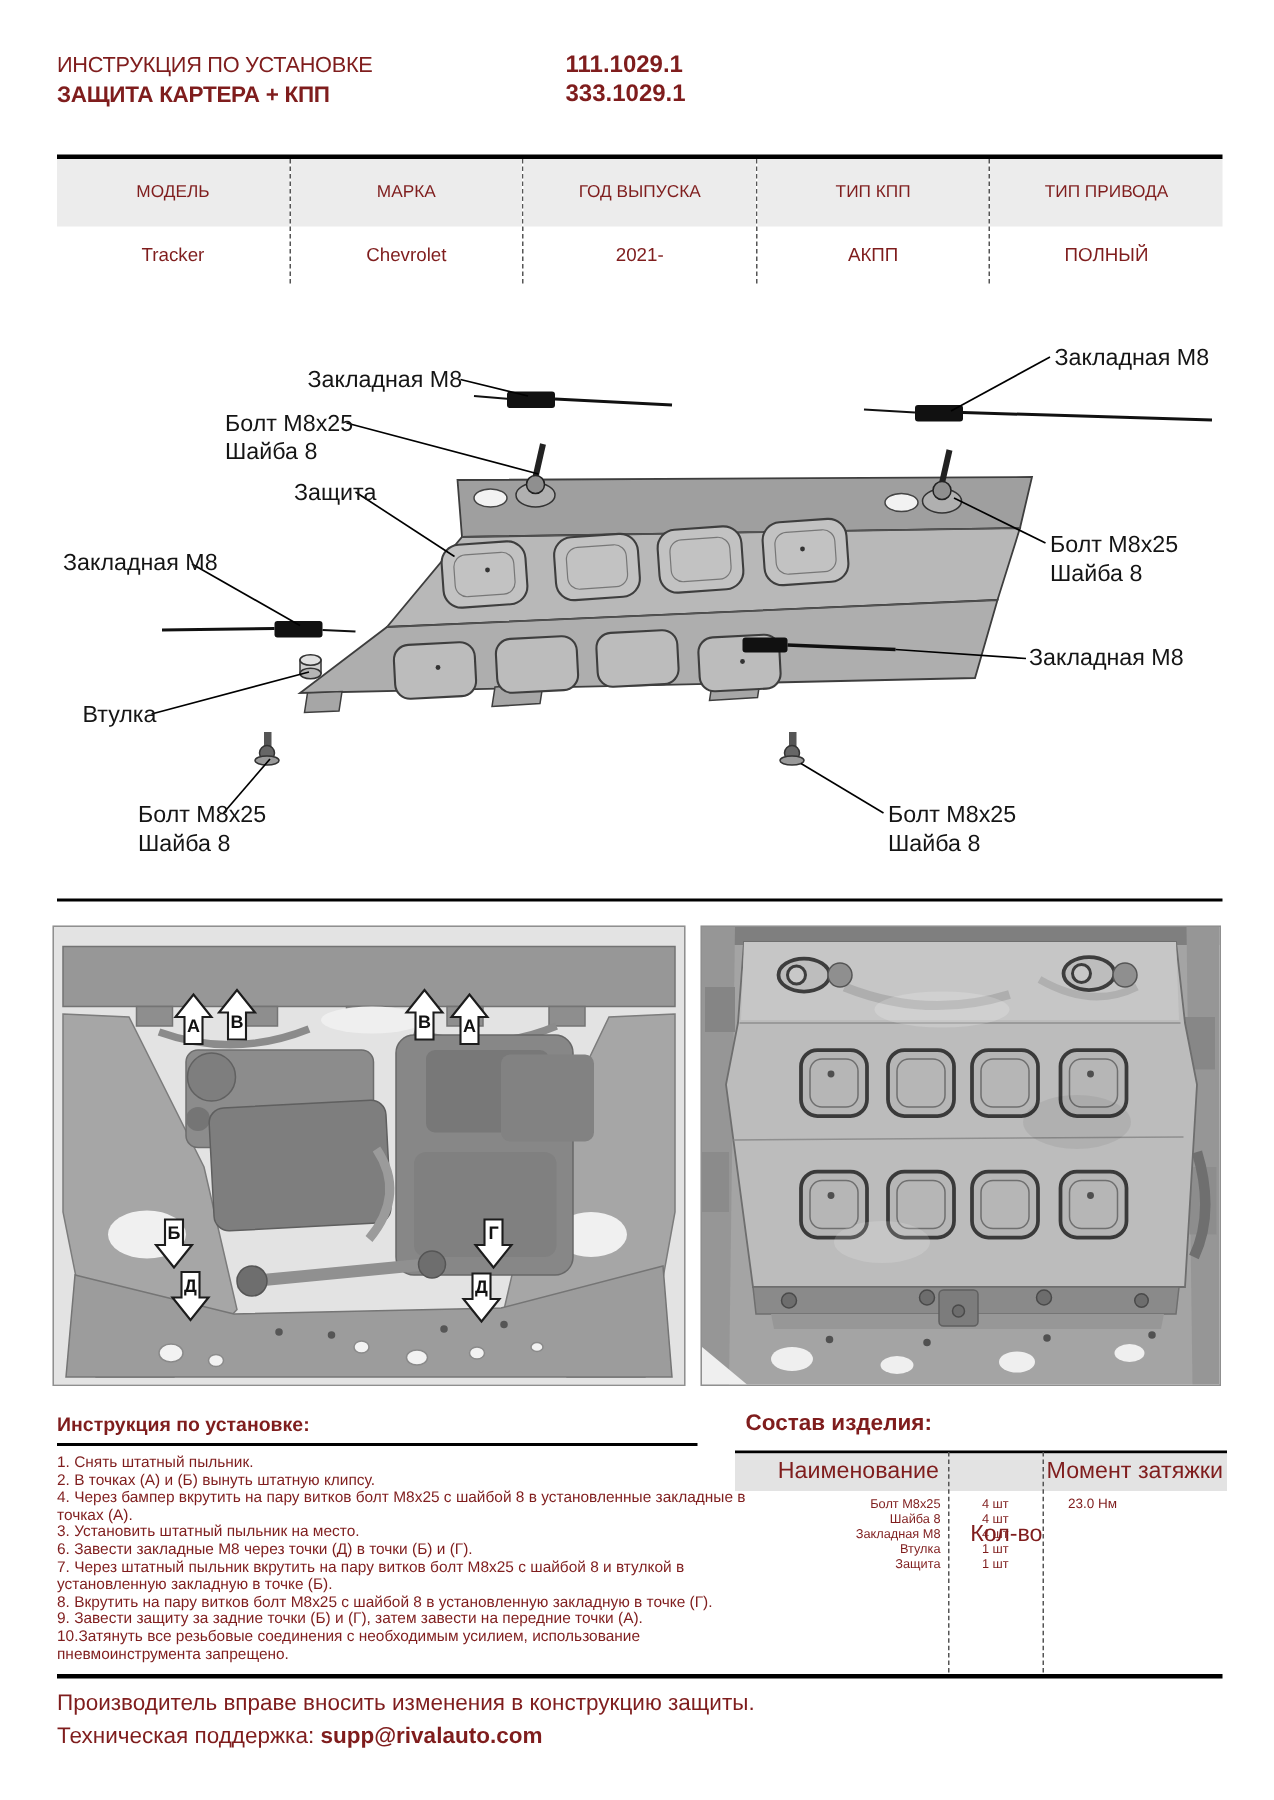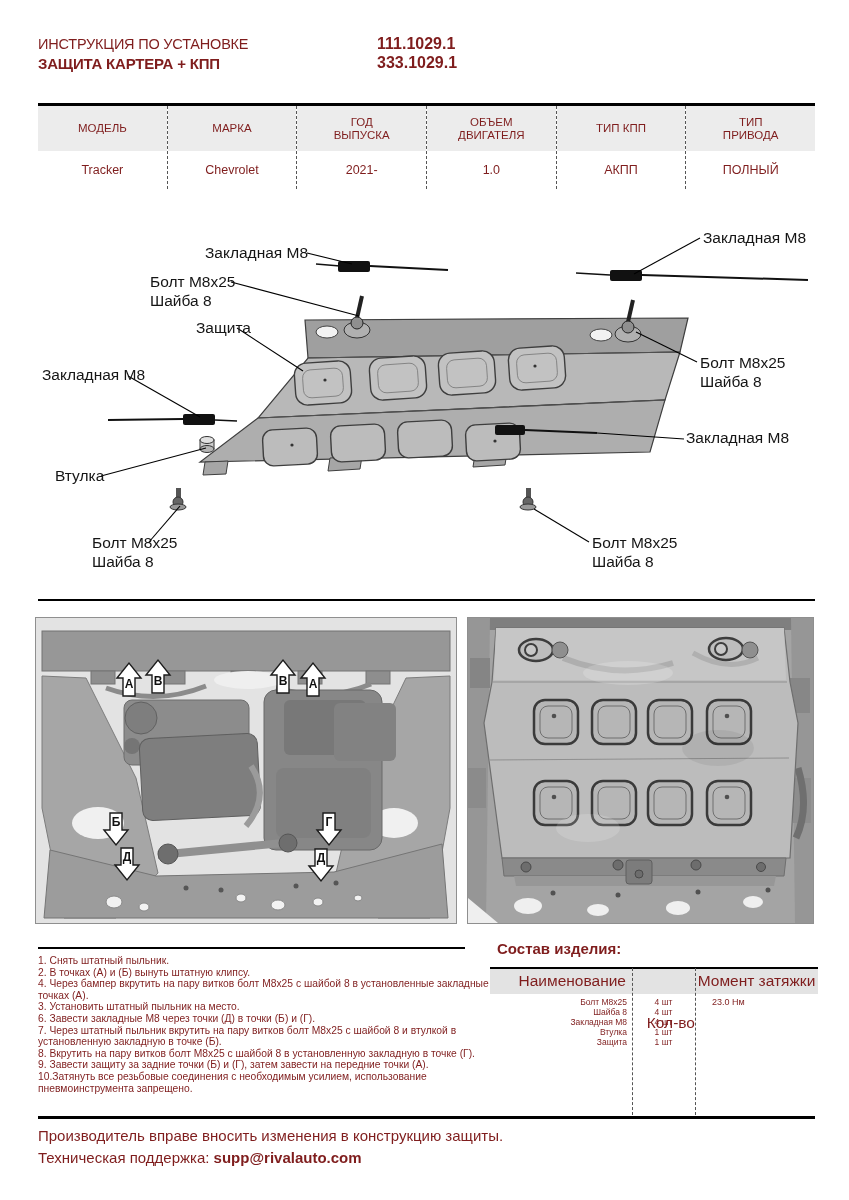--- a/index.html
+++ b/index.html
@@ -63,24 +63,20 @@
       <div class="vt-h">МОДЕЛЬ</div>
       <div class="vt-c">Tracker</div>
     </div>
     <div class="vt-col">
       <div class="vt-h">МАРКА</div>
       <div class="vt-c">Chevrolet</div>
     </div>
     <div class="vt-col">
       <div class="vt-h">ГОД ВЫПУСКА</div>
       <div class="vt-c">2021-</div>
-    </div>
-    <div class="vt-col">
-      <div class="vt-h">ОБЪЕМ ДВИГАТЕЛЯ</div>
-      <div class="vt-c">1.0</div>
     </div>
     <div class="vt-col">
       <div class="vt-h">ТИП КПП</div>
       <div class="vt-c">АКПП</div>
     </div>
     <div class="vt-col">
       <div class="vt-h">ТИП ПРИВОДА</div>
       <div class="vt-c">ПОЛНЫЙ</div>
     </div>
   </div>
@@ -353,20 +349,21 @@
         <circle cx="230" cy="274" r="2.5"></circle>
           <circle cx="300" cy="272" r="2.5"></circle>
       </g>
       <ellipse cx="160" cy="55" rx="45" ry="12" fill="#ffffff" opacity="0.18"></ellipse>
       <ellipse cx="120" cy="210" rx="32" ry="14" fill="#ffffff" opacity="0.15"></ellipse>
       <ellipse cx="250" cy="130" rx="36" ry="18" fill="#000000" opacity="0.06"></ellipse>
     </svg>
   </div>
 
   <div class="abs instr">
+    <div class="instr-title">Инструкция по установке:</div>
     <div class="instr-rule"></div>
     <div class="instr-list">
       <div>1. Снять штатный пыльник.</div>
       <div>2. В точках (А) и (Б) вынуть штатную клипсу.</div>
       <div>4. Через бампер вкрутить на пару витков болт М8х25 с шайбой 8 в установленные закладные в точках (А).</div>
       <div>3. Установить штатный пыльник на место.</div>
       <div>6. Завести закладные М8 через точки (Д) в точки (Б) и (Г).</div>
       <div>7. Через штатный пыльник вкрутить на пару витков болт М8х25 с шайбой 8 и втулкой в установленную закладную в точке (Б).</div>
       <div>8. Вкрутить на пару витков болт М8х25 с шайбой 8 в установленную закладную в точке (Г).</div>
       <div>9. Завести защиту за задние точки (Б) и (Г), затем завести на передние точки (А).</div>

